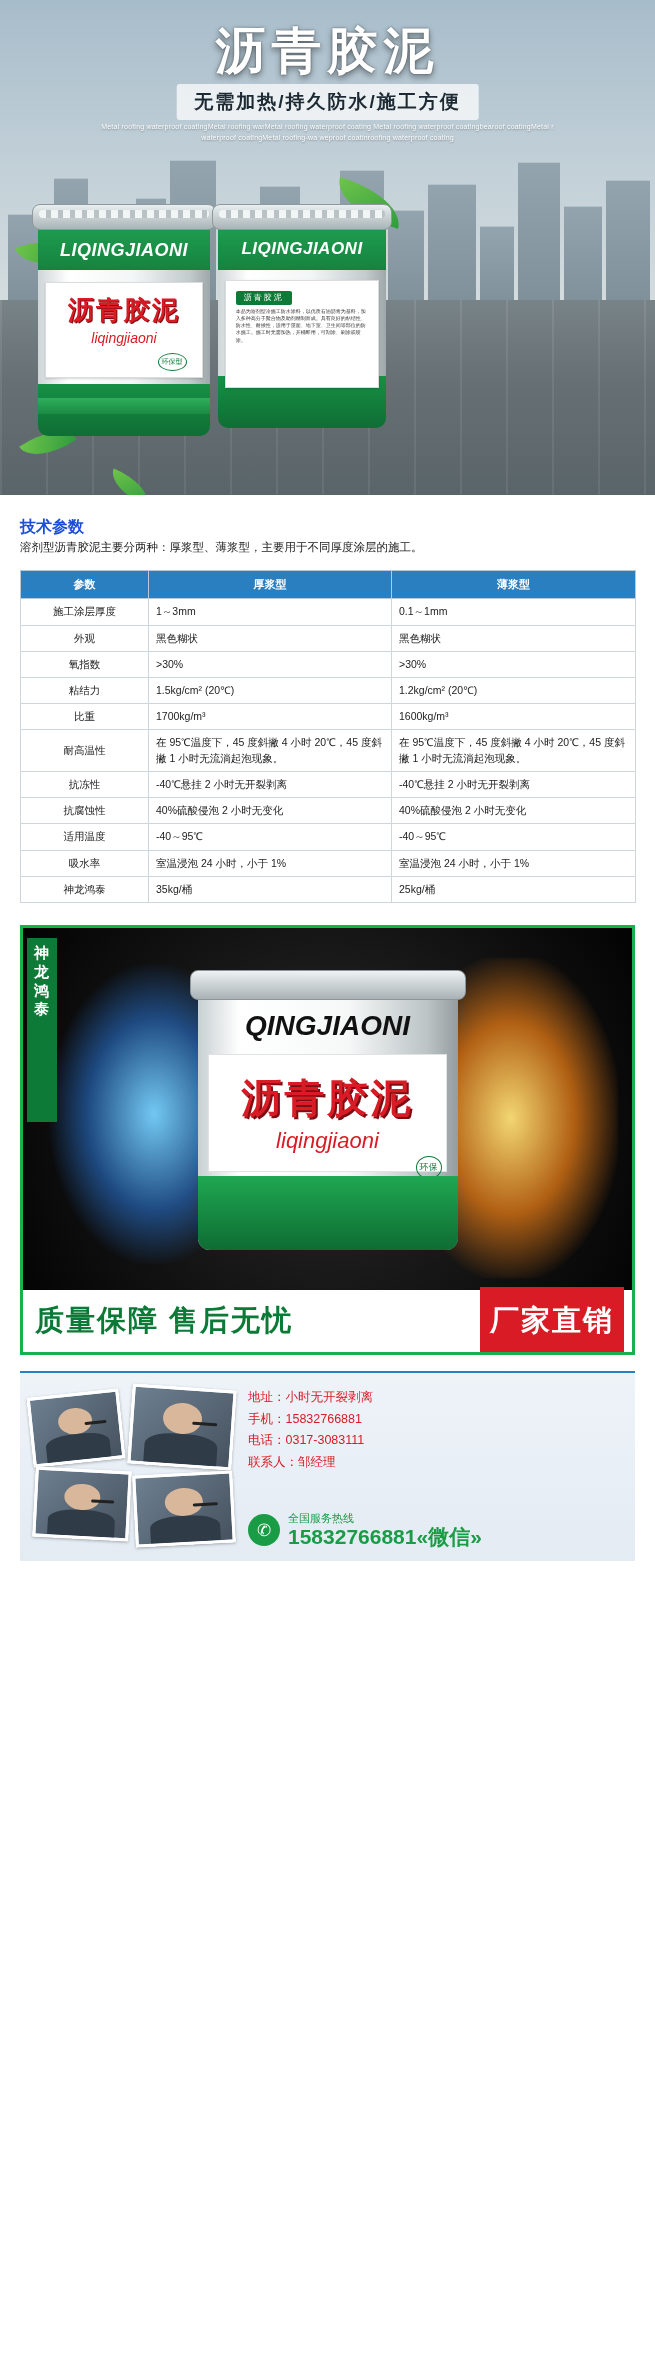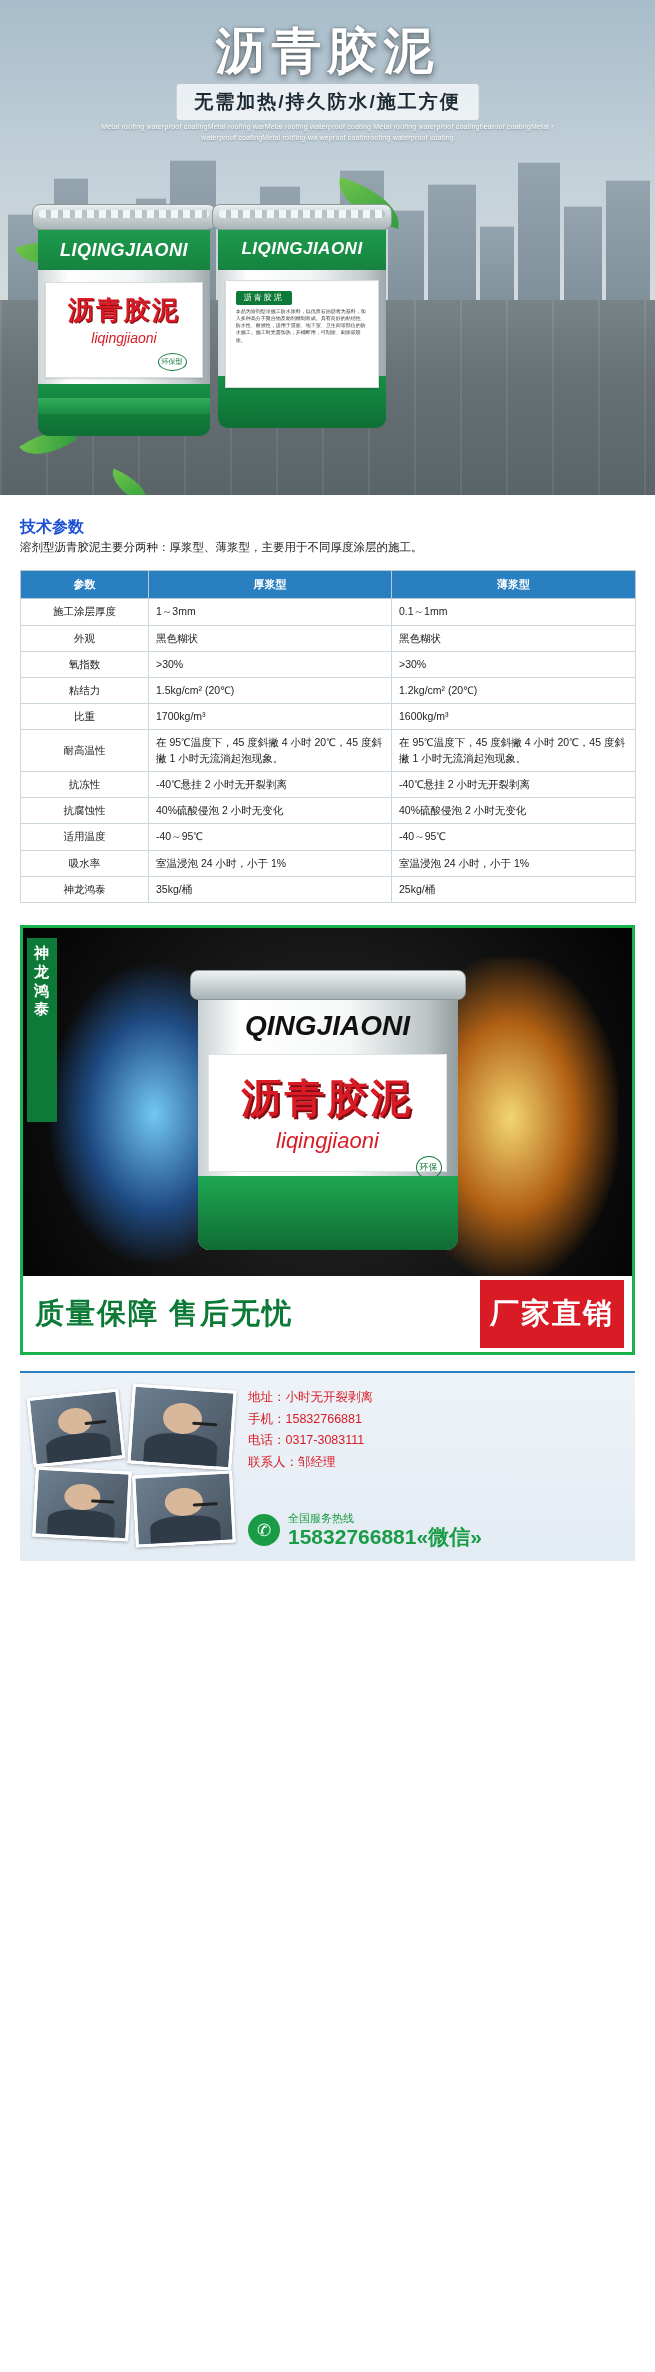--- a/index.html
+++ b/index.html
@@ -203,21 +203,21 @@
   }
   .promo .pbucket .pgreen {
     position: absolute; left: 0; bottom: 0; width: 100%; height: 74px;
     background: linear-gradient(180deg,#1fa752,#0f6c33); border-radius: 0 0 12px 12px;
   }
   .promo .pbucket .peco {
     position: absolute; right: 16px; top: 176px; font-size: 9px; color: #0f7a38;
     border: 1px solid #0f7a38; border-radius: 50%; padding: 4px 3px;
   }
   .promo-footer {
-    position: absolute; left: 0; bottom: 0; width: 100%; height: 76px;
+    position: absolute; left: 0; bottom: 0; width: 100%; height: 62px;
     background: #ffffff; display: flex; align-items: center;
   }
   .promo-footer .pf-left {
     flex: 1; font-size: 29px; font-weight: bold; color: #0c7a36; letter-spacing: 2px;
     padding-left: 12px;
   }
   .promo-footer .pf-right {
     background: #d81b24; color: #fff; font-size: 29px; font-weight: bold;
     padding: 14px 10px; letter-spacing: 2px; margin-right: 8px;
   }

